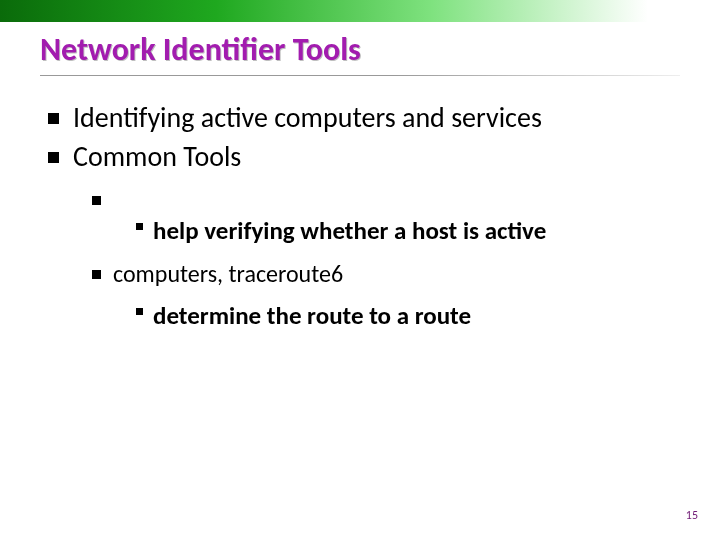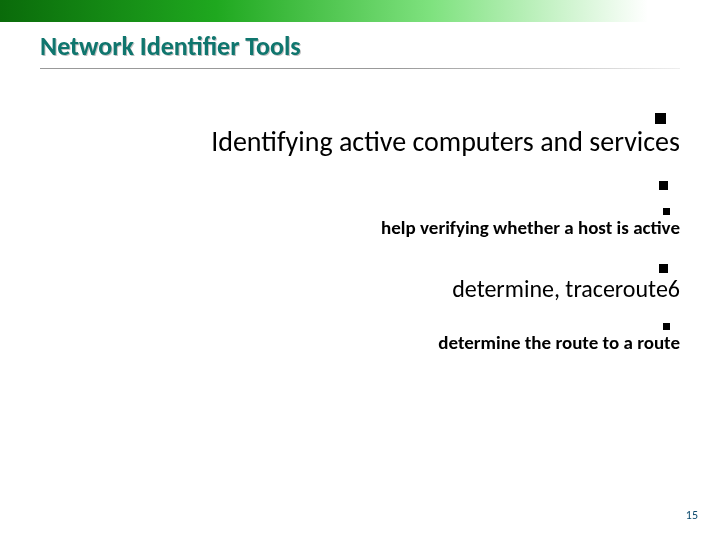--- a/index.html
+++ b/index.html
@@ -25,40 +25,39 @@
       #7fe27f 60%,
       #ffffff 90%);
   }
   .title-row {
     position: absolute;
     top: 30px;
     left: 40px;
     right: 40px;
   }
   .title-text {
-    font-size: 26px;
+    font-size: 32px;
     font-weight: 700;
-    color: #0f766e;
+    color: #a21caf;
     text-shadow: 1px 1px 0 rgba(0,0,0,0.25);
   }
   .title-underline {
     margin-top: 6px;
     height: 1px;
     background: linear-gradient(to right, #999 0%, #999 55%, #eee 100%);
   }
   .content {
     position: absolute;
     top: 100px;
     left: 48px;
     right: 40px;
   }
   .bullet-row {
     display: flex;
-    align-items: flex-end;
-    flex-direction: column;
+    align-items: flex-start;
   }
   .sq {
     width: 11px;
     height: 11px;
     background: #000;
     flex: 0 0 auto;
     margin-right: 14px;
   }
   .sq-s {
     width: 9px;
@@ -82,66 +81,70 @@
   .l1 .sq { margin-top: 13px; }
   .l2 {
     font-size: 24px;
     line-height: 1.35;
     margin-left: 44px;
     margin-top: 10px;
     margin-bottom: 2px;
   }
   .l2 .sq-s { margin-top: 12px; }
   .l3 {
-    font-size: 19px;
+    font-size: 25px;
     font-weight: 600;
     line-height: 1.4;
     margin-left: 88px;
     margin-top: 8px;
     margin-bottom: 6px;
   }
   .l3 .sq-xs { margin-top: 10px; }
   .page-num {
     position: absolute;
     bottom: 18px;
     right: 22px;
     font-size: 12px;
-    color: #0c4a6e;
+    color: #701a75;
   }
 </style>
 </head>
 <body>
 
 <div class="top-bar"></div>
 
 <div class="title-row">
   <div class="title-text">Network Identifier Tools</div>
   <div class="title-underline"></div>
 </div>
 
 <div class="content">
 
   <div class="bullet-row l1">
     <div class="sq"></div>
     <div>Identifying active computers and services</div>
   </div>
 
+  <div class="bullet-row l1">
+    <div class="sq"></div>
+    <div>Common Tools</div>
+  </div>
 
   <div class="bullet-row l2">
     <div class="sq-s"></div>
   </div>
 
   <div class="bullet-row l3">
     <div class="sq-xs"></div>
     <div>help verifying whether a host is active</div>
   </div>
 
   <div class="bullet-row l2">
     <div class="sq-s"></div>
-    <div>determine, traceroute6</div>
+    <div>computers, traceroute6</div>
   </div>
 
   <div class="bullet-row l3">
     <div class="sq-xs"></div>
     <div>determine the route to a route</div>
   </div>
 
 </div>
 
 <div class="page-num">15</div>

